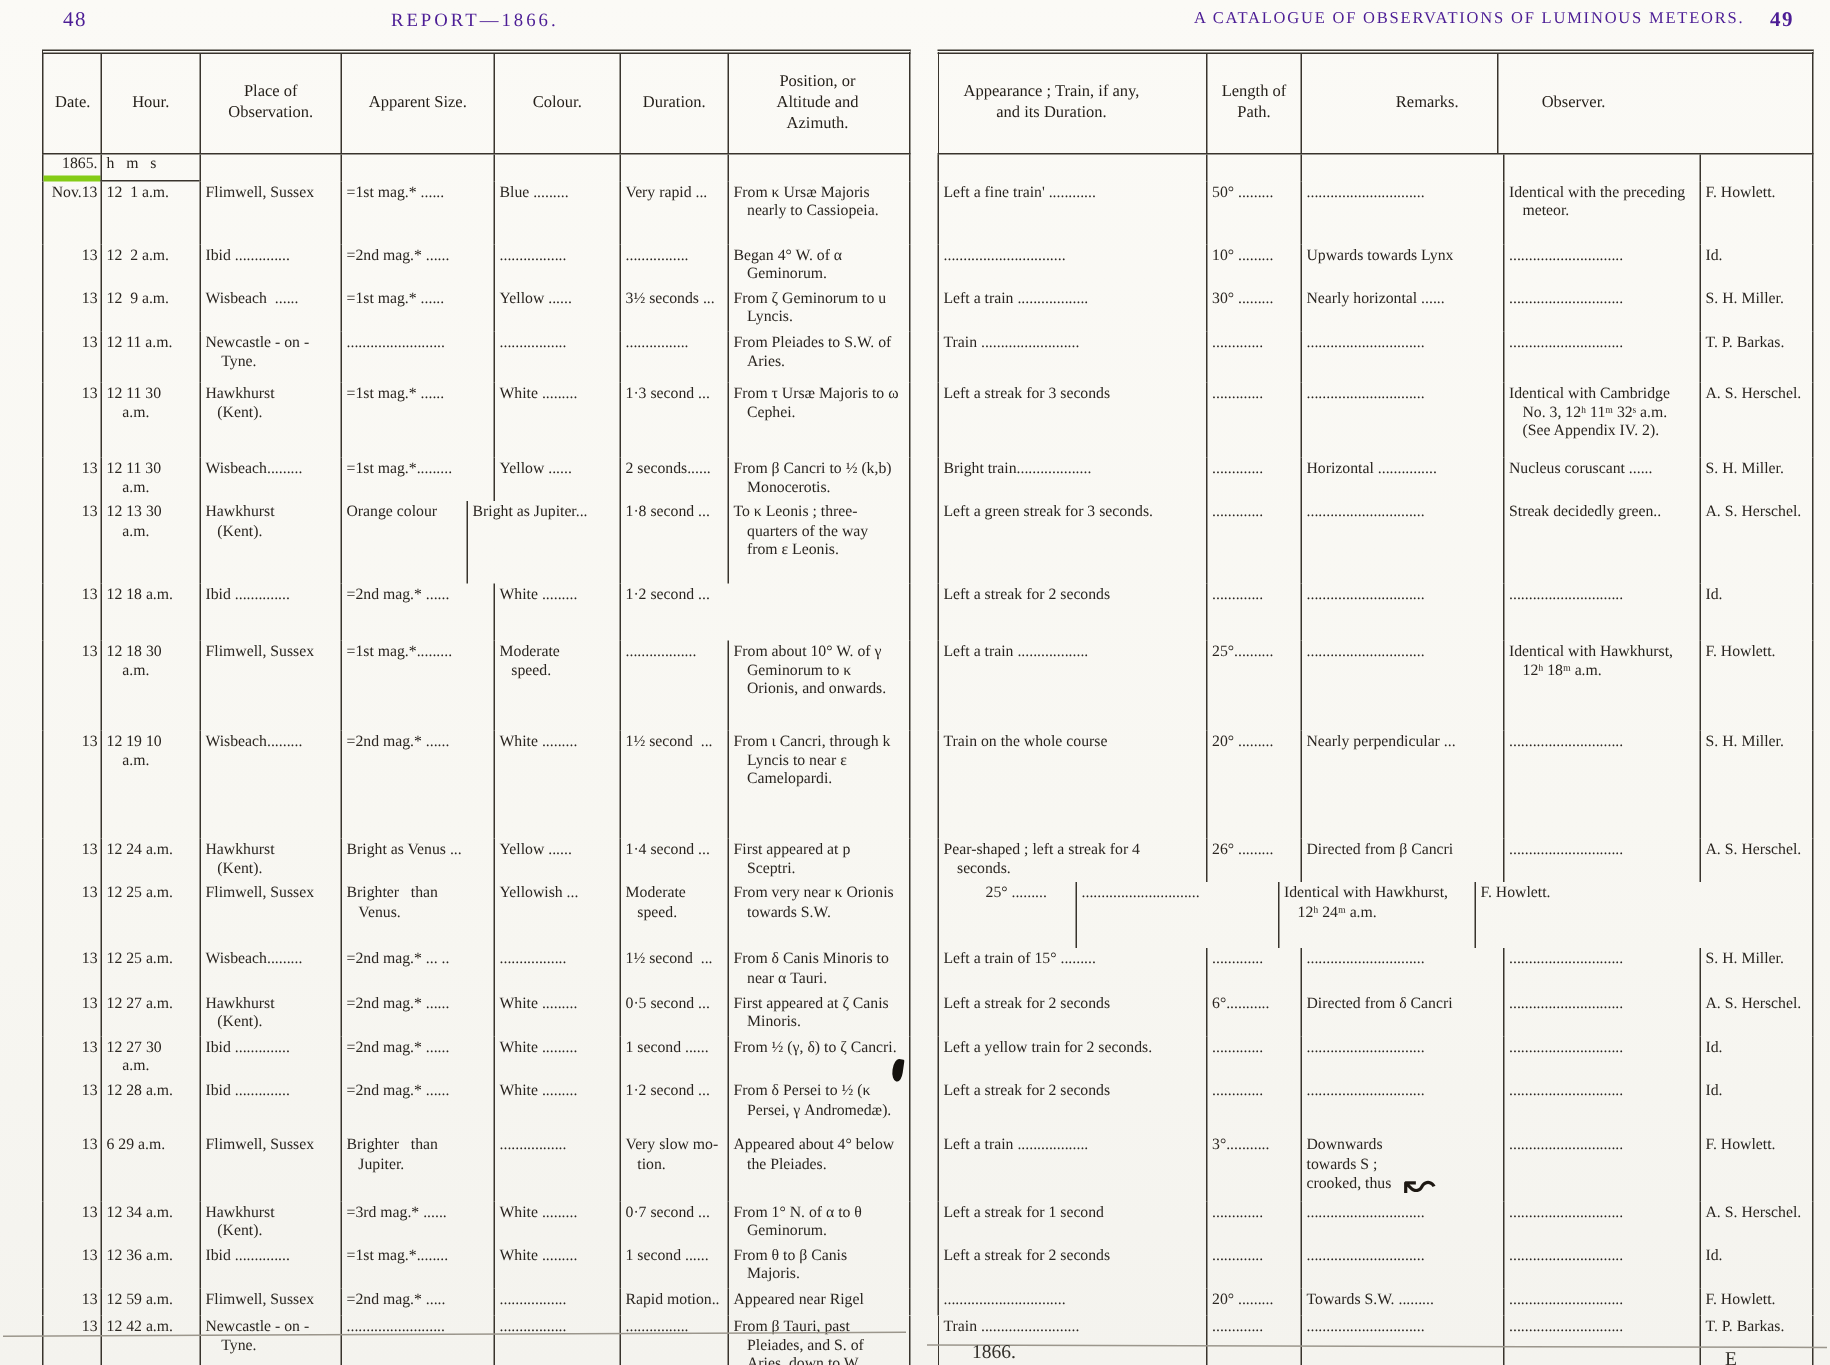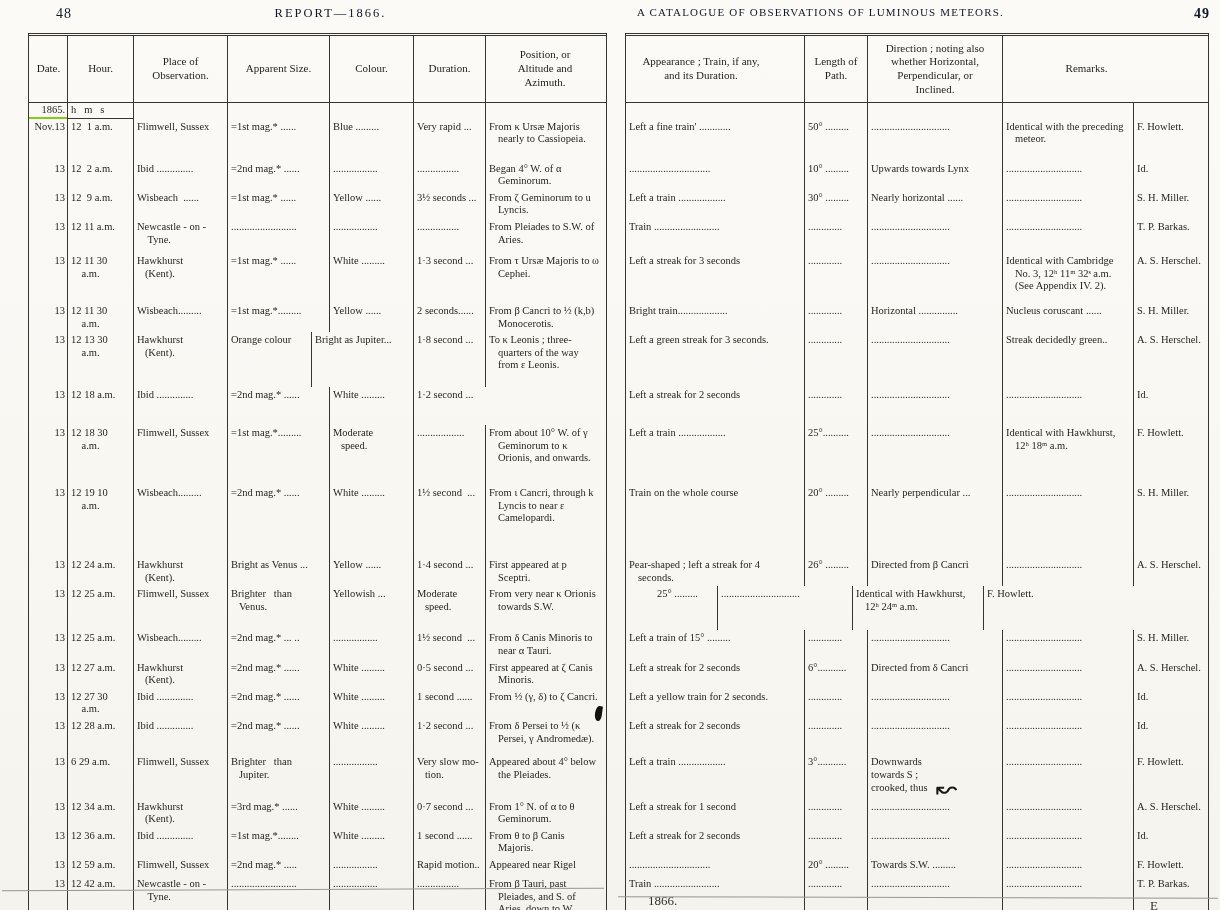--- a/index.html
+++ b/index.html
@@ -4,24 +4,24 @@
 <style>
   html,body{margin:0;padding:0;}
   body{
     width:1220px;height:910px;overflow:hidden;position:relative;
     background:linear-gradient(180deg,#fbfaf6 0%,#f8f7f2 60%,#f4f3ee 100%);
     font-family:"Liberation Serif","DejaVu Serif",serif;
     color:#2a2520;
   }
   .sheet{position:absolute;inset:0;}
   
-  .runhead{position:absolute;top:6px;font-size:12px;color:#0f172a;margin-left:14px;}
+  .runhead{position:absolute;top:6px;font-size:12px;color:#4c1d95;}
   .pageno-left{left:42px;font-size:14px;letter-spacing:1px;}
   .title-left{left:28px;width:577px;text-align:center;letter-spacing:2px;font-size:12.5px;}
-  .title-right{left:623px;width:540px;text-align:left;letter-spacing:1.2px;font-size:11px;}
+  .title-right{left:623px;width:540px;text-align:right;letter-spacing:1.2px;font-size:11px;}
   .pageno-right{left:1180px;font-size:14px;letter-spacing:1px;font-weight:bold;}
 
   
   .tablewrap{position:absolute;top:33px;left:0;width:1220px;}
   .row{display:flex;margin-left:28px;}
   .half{display:flex;border-left:1px solid #39342d;border-right:1px solid #39342d;background:transparent;}
   .lhalf{width:577px;}
   .rhalf{width:582px;}
   .gutter{width:18px;flex:0 0 18px;}
   .cell{box-sizing:border-box;padding:2px 3px;font-size:10.5px;line-height:1.2;
@@ -42,21 +42,21 @@
   .c-remarks{flex:0 0 131px;width:131px;padding-left:40px;}
   .c-observer{flex:0 0 101px;width:101px;}
   
   .hang{padding-left:12px;text-indent:-9px;}
   
   .row.header .half{border-top:3px double #39342d;border-bottom:1px solid #39342d;}
   .row.header .cell{display:flex;align-items:center;justify-content:center;text-align:center;
                     font-size:11px;line-height:1.25;min-height:66px;white-space:pre-line;
                     text-indent:0;color:#231e18;}
   
-  .row.yearline .c-date{border-bottom:2px solid #84cc16;}
+  .row.yearline .c-date{border-bottom:4px solid #84cc16;}
   .row.yearline .c-hour{border-bottom:1px solid #39342d;}
   .row.yearline .cell{min-height:15px;padding-top:1px;padding-bottom:0;}
   
   #rows > div.row:nth-of-type(1){min-height:42px;}
   #rows > div.row:nth-of-type(2){min-height:20px;}
   #rows > div.row:nth-of-type(3){min-height:20px;}
   #rows > div.row:nth-of-type(4){min-height:34px;}
   #rows > div.row:nth-of-type(5){min-height:50px;}
   #rows > div.row:nth-of-type(6){min-height:19px;}
   #rows > div.row:nth-of-type(7){min-height:55px;}
@@ -112,25 +112,22 @@
         <div class="cell c-position">Position, or
 Altitude and
 Azimuth.</div>
       </div>
       <div class="gutter"></div>
       <div class="half rhalf">
         <div class="cell c-appearance">Appearance ; Train, if any,
 and its Duration.</div>
         <div class="cell c-length">Length of
 Path.</div>
-        <div class="cell c-direction">Direction ; noting also
-whether Horizontal,
-Perpendicular, or
-Inclined.</div>
         <div class="cell c-remarks">Remarks.</div>
+        <div class="cell c-observer">Observer.</div>
       </div>
     </div>
 
     <div class="row yearline">
       <div class="half lhalf">
         <div class="cell c-date">1865.</div>
         <div class="cell c-hour">h   m   s</div>
         <div class="cell c-place"></div>
         <div class="cell c-size"></div>
         <div class="cell c-colour"></div>

